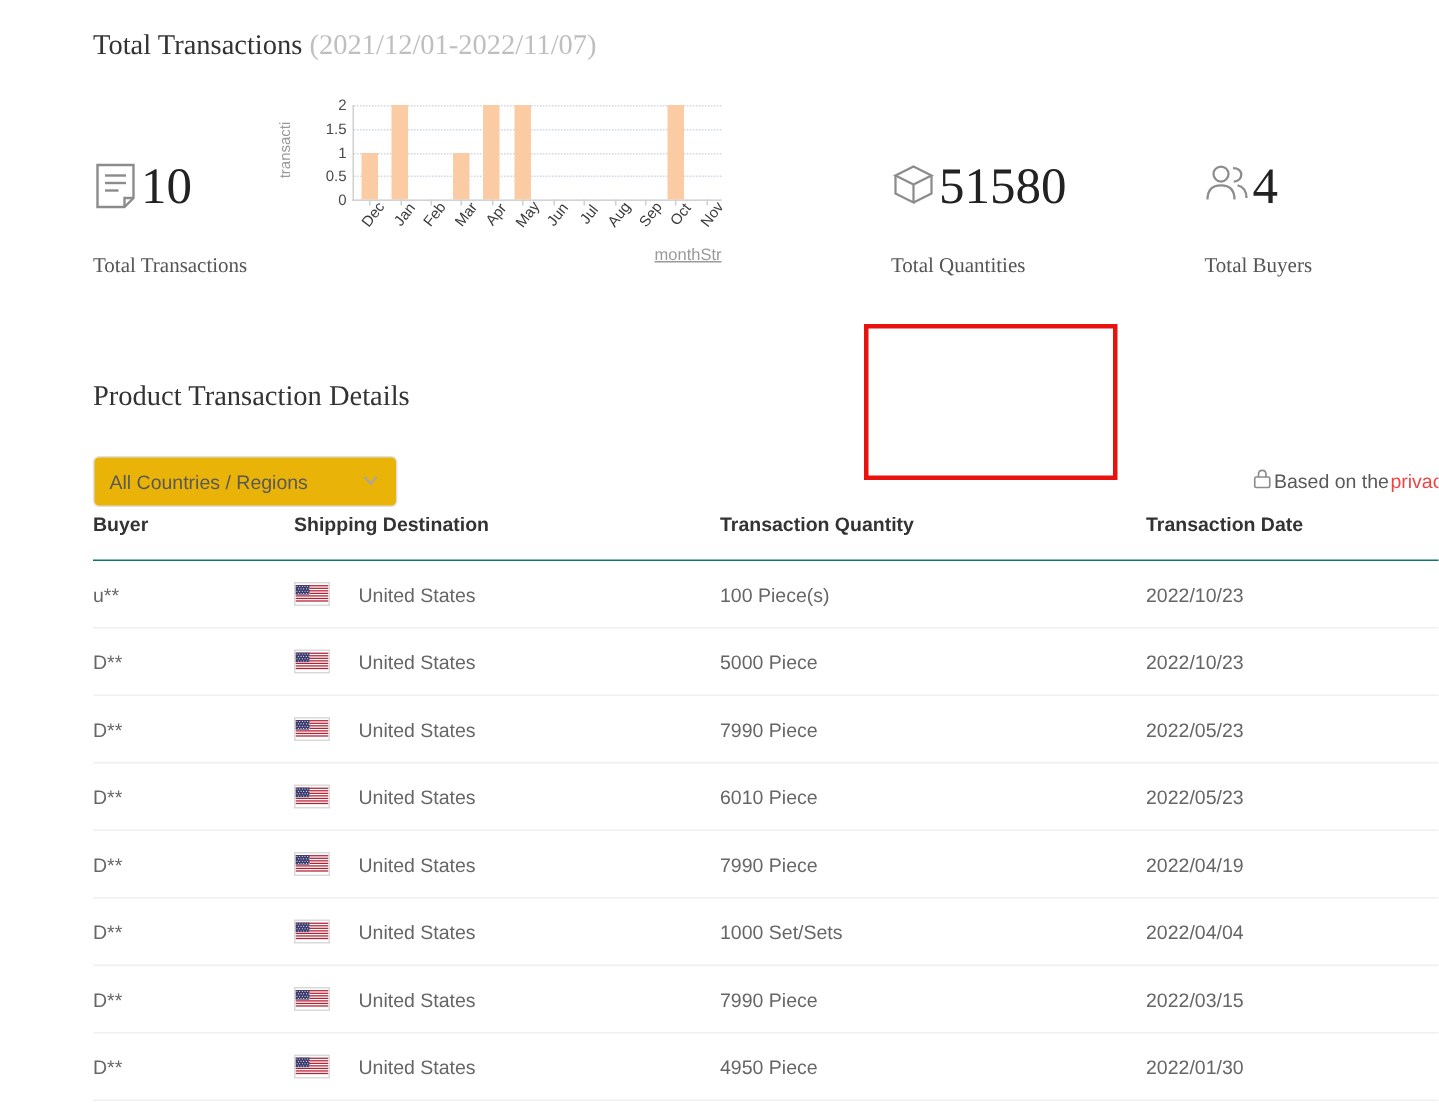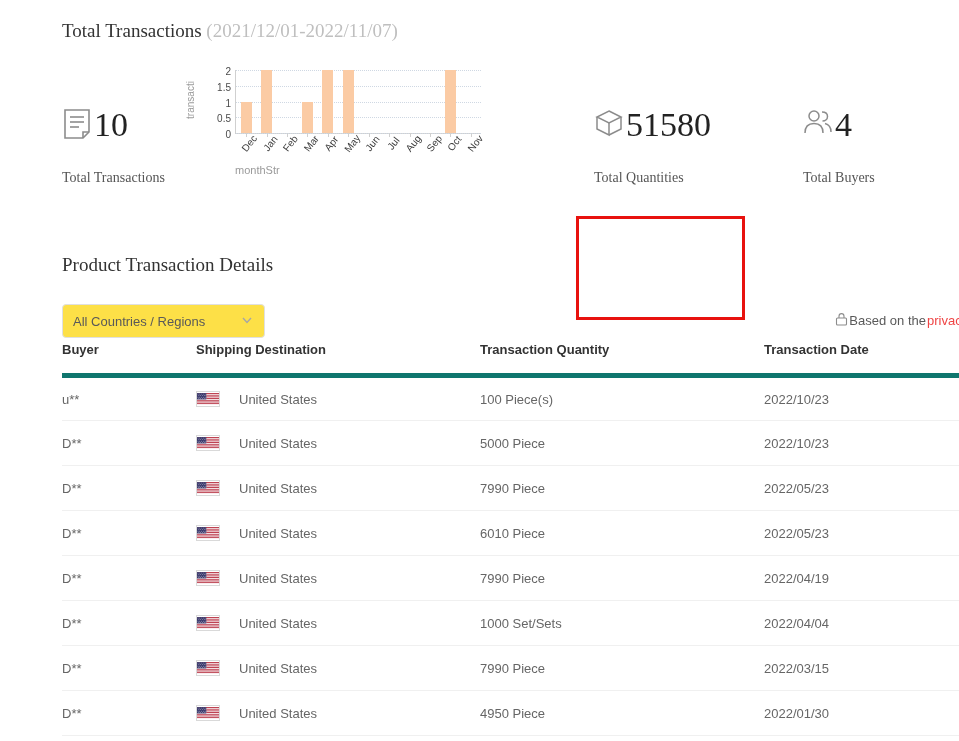--- a/index.html
+++ b/index.html
@@ -178,44 +178,45 @@
     color: #3c3c3c;
     white-space: nowrap;
     transform: rotate(-52deg) translate(-50%, 0);
     transform-origin: left top;
   }
   .x-axis-title {
     position: absolute;
     left: 42px;
     top: 104px;
     width: 246px;
-    text-align: left;
+    text-align: right;
     font-size: 11px;
     color: #9a9a9a;
+    text-decoration: underline;
   }
 
   
   #details-title { top: 254px; }
 
   .filter-row {
     position: absolute;
     top: 304px;
     left: 0;
     width: 959px;
     height: 34px;
   }
   .country-select {
     position: absolute;
     left: 14px;
     top: 0;
     width: 203px;
     height: 34px;
     border: 1px solid #e0e0e0;
     border-radius: 4px;
-    background: #fde047;
+    background: #eab308;
     display: flex;
     align-items: center;
     padding: 0 10px;
     font-size: 13px;
     color: #595959;
     cursor: pointer;
   }
   .country-select .chev { margin-left: auto; color: #a6a6a6; display: block; }
 
   .privacy-note {
@@ -240,21 +241,21 @@
     width: 931px;
     border-collapse: collapse;
     table-layout: fixed;
   }
   table.txn th {
     text-align: left;
     font-size: 13px;
     font-weight: bold;
     color: #333333;
     padding: 0 0 16px 0;
-    border-bottom: 5px solid #0f766e;
+    border-bottom: 1px solid #0f766e;
   }
   table.txn td {
     font-size: 13px;
     color: #666666;
     height: 45px;
     padding: 0;
     border-bottom: 1px solid #f0f0f0;
     vertical-align: middle;
   }
   col.c-buyer { width: 134px; }

